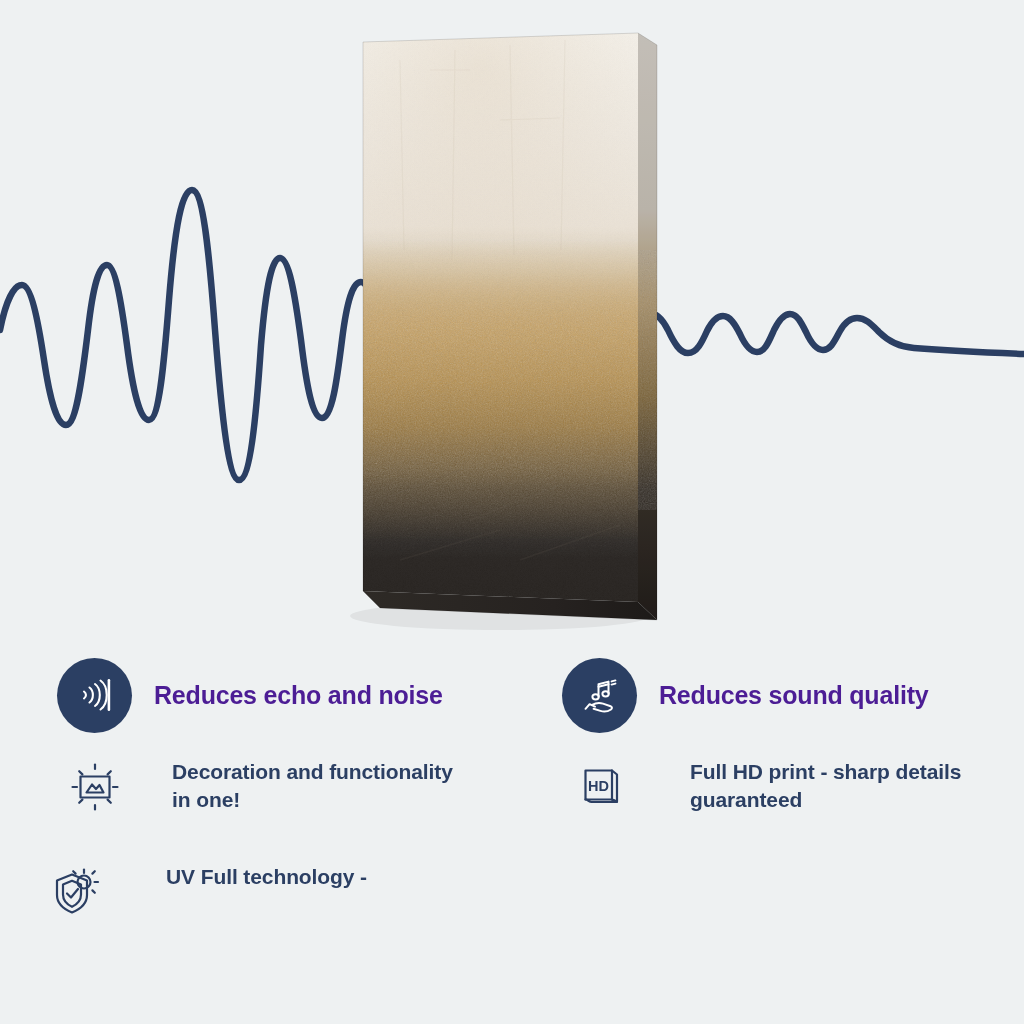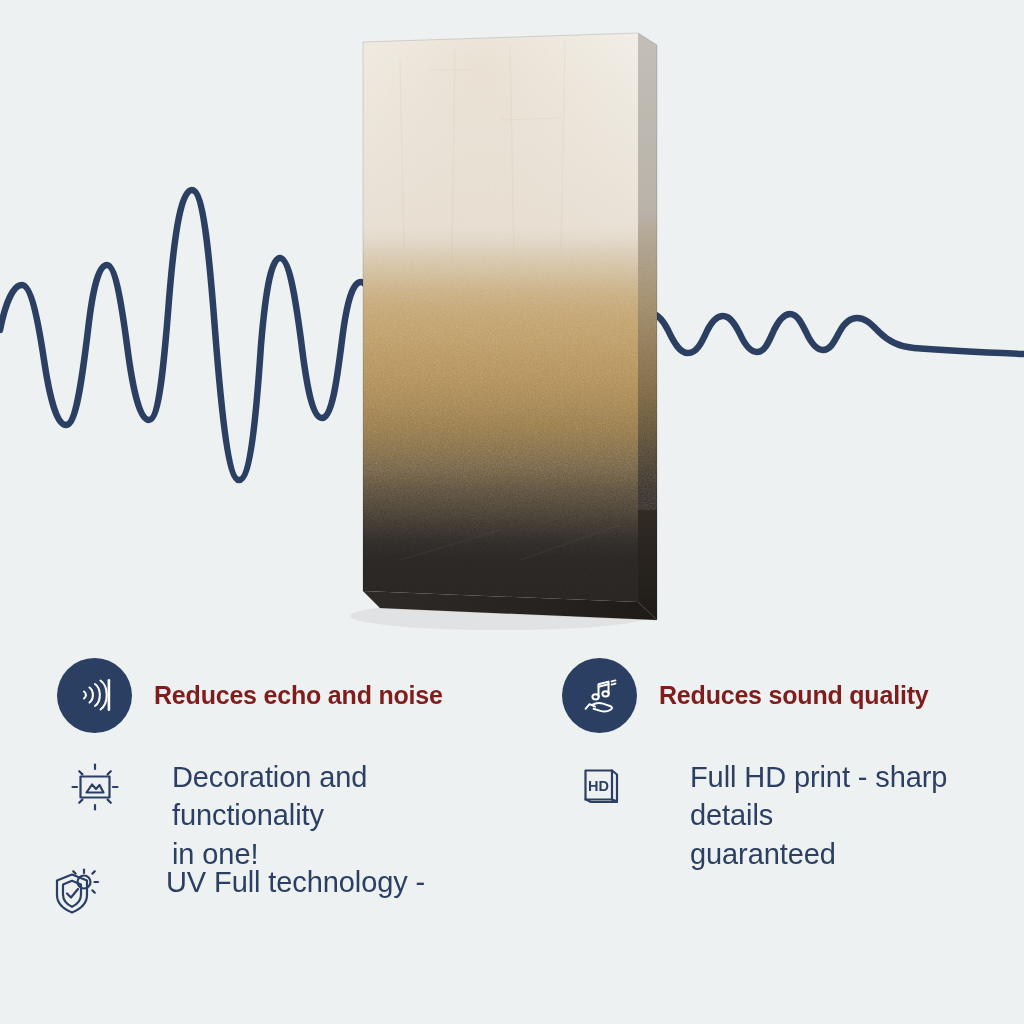--- a/index.html
+++ b/index.html
@@ -32,35 +32,35 @@
   .hl-row.right{padding-left:38px;}
 
   .badge{
     width:75px;height:75px;border-radius:50%;
     background:#2b3f63;
     flex:0 0 75px;
     display:flex;align-items:center;justify-content:center;
   }
   .hl-text{
     margin-left:22px;
-    font-size:25px;font-weight:bold;color:#7f1d1d;
+    font-size:25px;font-weight:bold;color:#4c1d95;
     letter-spacing:-0.2px;line-height:1.15;
   }
 
   .sm-row{display:flex;align-items:flex-start;height:105px;}
   .sm-row.left{padding-left:62px;}
   .sm-row.right{padding-left:44px;}
   .sm-icon{
     width:62px;height:62px;flex:0 0 62px;
     display:flex;align-items:center;justify-content:flex-end;
     margin-top:2px;
   }
   .sm-text{
     margin-left:48px;
-    font-size:29px;color:#2b3f63;font-weight:normal;
+    font-size:21px;color:#2b3f63;font-weight:bold;
     line-height:1.32;letter-spacing:-0.1px;
     padding-top:4px;
   }
   .sm-row.right .sm-text{margin-left:60px;}
 </style>
 </head>
 <body>
 
 <div class="stage">
 

